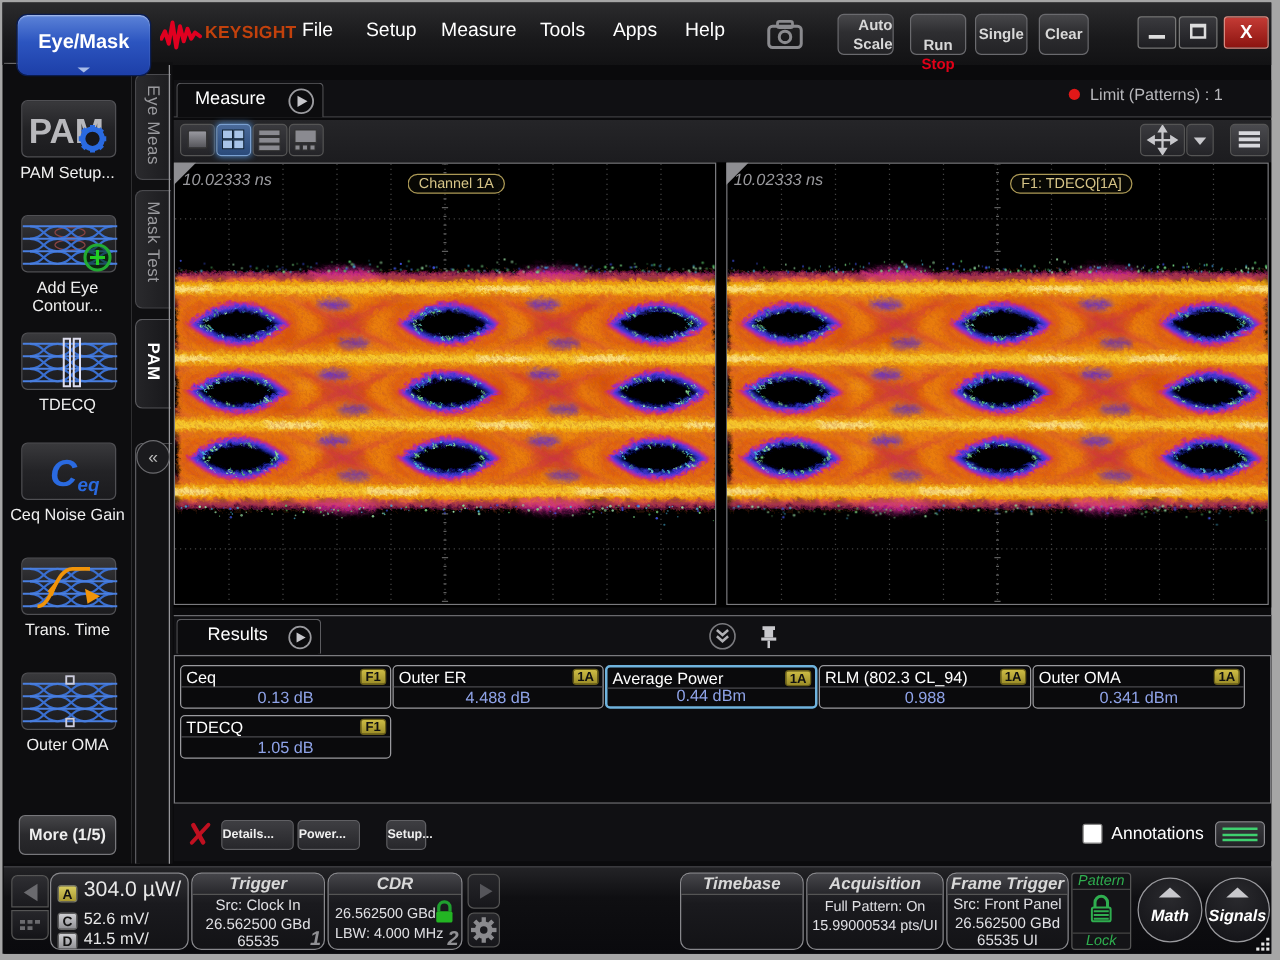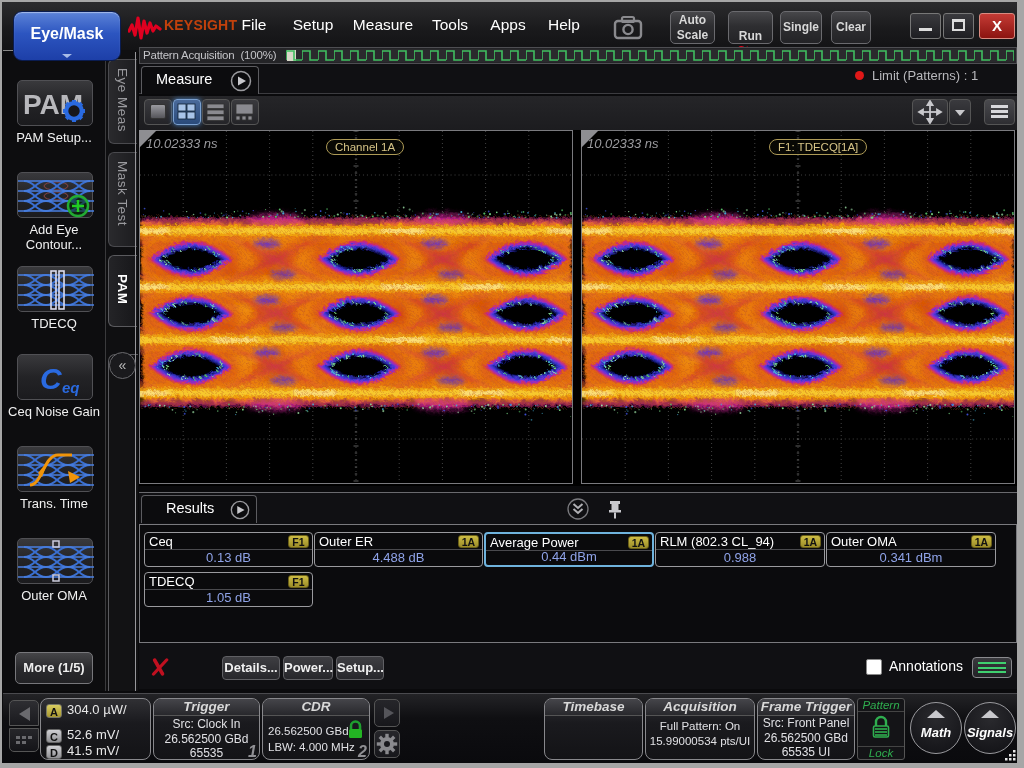--- a/index.html
+++ b/index.html
@@ -35,21 +35,21 @@
 .pill{position:absolute;border:1px solid #ad9a56;border-radius:10px;background:rgba(10,10,5,.8);color:#d6c487;font-size:11.5px;padding:1px 8px;z-index:6;}
 .tlabel{position:absolute;color:#9a9a9e;font-style:italic;font-size:13px;z-index:6;}
 
 #resrow{position:absolute;left:137px;top:490px;width:878px;height:32px;background:#101013;border-top:1px solid #6a6a6e;}
 #cards{position:absolute;left:137px;top:522px;width:878px;height:119px;background:#0b0b0d;border:1px solid #7a7a7e;padding-left:24px;}
 .card{position:absolute;height:35px;border:1px solid #9a9a9e;border-radius:4px;background:#0a0a0c;}
 .card .hd{position:absolute;left:0;top:0;right:0;height:17px;color:#fff;font-size:13px;padding:1px 4px;border-bottom:1px solid #4a4a4e;}
 .card .vl{position:absolute;left:0;bottom:0;right:0;height:16px;color:#8fa3e8;font-size:13px;text-align:center;}
 .badge{position:absolute;right:3px;top:2px;width:21px;height:13px;background:linear-gradient(#cdbc45,#9c8d28);border:1px solid #6a5f18;border-radius:3px;color:#111;font-size:10.5px;font-weight:bold;text-align:center;line-height:13px;}
 #btnstrip{position:absolute;left:137px;top:641px;width:878px;height:46px;background:#101013;}
-.bbtn{position:absolute;top:13px;height:24px;border-radius:4px;background:linear-gradient(#3e3e42,#27272b);border:1px solid #606064;color:#f0f0f0;font-weight:bold;font-size:13px;text-align:center;margin-left:45px;}
+.bbtn{position:absolute;top:13px;height:24px;border-radius:4px;background:linear-gradient(#3e3e42,#27272b);border:1px solid #606064;color:#f0f0f0;font-weight:bold;font-size:10px;text-align:left;}
 
 #botbar{position:absolute;left:1px;top:691px;width:1014px;height:70px;background:linear-gradient(#232326,#0f0f12 35%,#0a0a0d);border-top:1px solid #4a4a4e;}
 .bpanel{position:absolute;top:4px;height:62px;border:1px solid #88888c;border-radius:8px;background:linear-gradient(#303034,#1a1a1e 40%,#131316);color:#e8e8e8;font-size:12px;overflow:hidden;white-space:nowrap;}
 .bphead{font-style:italic;font-weight:bold;color:#d8d8d8;font-size:13.5px;text-align:center;border-bottom:1px solid #555;background:linear-gradient(#45454a,#28282c);height:17px;line-height:16px;}
 .cnum{position:absolute;right:2px;bottom:-2px;color:#909094;font-size:16px;font-weight:bold;font-style:italic;}
 .mbadge{display:inline-block;width:16px;height:14px;border-radius:3px;text-align:center;font-size:11px;font-weight:bold;color:#111;line-height:14px;margin-right:5px;vertical-align:-2px;}
 .circbtn{position:absolute;top:700px;width:52px;height:52px;border-radius:50%;border:1.5px solid #9a9a9e;background:radial-gradient(circle at 50% 30%,#2a2a2e,#101014);color:#fff;font-style:italic;font-weight:bold;font-size:13px;text-align:center;z-index:4;}
 .circbtn .up{width:0;height:0;border-left:9px solid transparent;border-right:9px solid transparent;border-bottom:8px solid #c8c8cc;margin:7px auto 7px;}
 </style></head><body>
 <div id="win">
@@ -63,21 +63,21 @@
     <div class="menu" style="left:311px;transform:translateX(-50%)">Setup</div>
     <div class="menu" style="left:381px;transform:translateX(-50%)">Measure</div>
     <div class="menu" style="left:448px;transform:translateX(-50%)">Tools</div>
     <div class="menu" style="left:506px;transform:translateX(-50%)">Apps</div>
     <div class="menu" style="left:562px;transform:translateX(-50%)">Help</div>
     <svg class="abs" style="left:611px;top:13px" width="30" height="26" viewBox="0 0 30 26">
       <rect x="2" y="6" width="26" height="17" rx="3" fill="none" stroke="#8a8a8e" stroke-width="2.4"></rect>
       <rect x="9" y="2" width="12" height="5" rx="1.5" fill="none" stroke="#8a8a8e" stroke-width="2.2"></rect>
       <circle cx="15" cy="14.5" r="4.6" fill="none" stroke="#8a8a8e" stroke-width="2.4"></circle>
     </svg>
-    <div class="tbtn" style="left:668px;width:45px;line-height:15px;padding-top:1px;">Auto<br>Scale</div>
+    <div class="tbtn" style="left:668px;width:45px;line-height:15px;padding-top:1px;text-align:right;">Auto<br>Scale</div>
     <div class="tbtn" style="left:726px;width:45px;line-height:15px;padding-top:17px;">Run<br><span style="color:#e00018">Stop</span></div>
     <div class="tbtn" style="left:778px;width:42px;line-height:31px;">Single</div>
     <div class="tbtn" style="left:829px;width:40px;line-height:31px;">Clear</div>
     <div class="winbtn" style="left:908px;">
       <div style="margin:14px auto 0;width:13px;height:3px;background:#ddd"></div>
     </div>
     <div class="winbtn" style="left:941px;">
       <div style="margin:5px auto 0;width:13px;height:12px;border:2px solid #ddd;border-top-width:3px;"></div>
     </div>
     <div class="winbtn" style="left:977px;width:36px;background:linear-gradient(#c43b35,#8c1410);border-color:#d98a80;color:#fff;font-weight:bold;font-size:15px;text-align:center;line-height:24px;">X</div>
@@ -223,33 +223,20 @@
     </div>
     <div class="vtab" style="top:150px;height:95px;">
       <span>Mask Test</span>
     </div>
     <div class="vtab active" style="top:253px;height:72px;">
       <span style="top:18px">PAM</span>
     </div>
     <div id="tslower"></div>
     <div class="abs" style="left:133px;top:50px;width:1px;height:639px;background:#97979b;"></div>
     <div id="collapse">«</div>
-    <div id="acqbar">
-      <span style="position:absolute;left:3px;top:1px;font-size:11.5px;letter-spacing:-0.2px;color:#c4c4c8;">Pattern Acquisition&nbsp;&nbsp;(100%)</span>
-      <svg style="position:absolute;left:146px;top:1px;" width="728" height="13" viewBox="0 0 728 13">
-        <defs>
-          <pattern id="sqw" width="16" height="13" patternUnits="userSpaceOnUse">
-            <path d="M0 11 L0 2 L8 2 L8 11 L16 11" stroke="#3fbf5f" stroke-width="1.6" fill="none"></path>
-          </pattern>
-        </defs>
-        <rect width="728" height="13" fill="#2a2a2d"></rect>
-        <rect x="1" y="1" width="9" height="11" fill="#d8d8c8"></rect>
-        <rect width="728" height="13" fill="url(#sqw)"></rect>
-      </svg>
-    </div>
     <div id="wfrow">
       <div class="tabwf">
         <span style="position:absolute;left:14px;top:4px;">Measure</span>
         <svg style="position:absolute;left:88px;top:3px" width="22" height="22" viewBox="0 0 22 22">
           <circle cx="11" cy="11" r="9.5" fill="none" stroke="#9a9a9e" stroke-width="1.5"></circle>
           <path d="M8 6.5 L16 11 L8 15.5 Z" fill="#c8c8cc"></path>
         </svg>
       </div>
       <span style="position:absolute;left:716px;top:7px;width:9px;height:9px;border-radius:50%;background:#e01818;"></span>
       <span style="position:absolute;left:733px;top:4px;color:#b8b8bc;font-size:13px;">Limit (Patterns) : 1</span>
@@ -1420,21 +1407,21 @@
         </svg></div>
       <svg class="abs" style="left:0px;top:0px;z-index:5" width="18" height="18">
         <path d="M0,0 L18,0 L0,18 Z" fill="#8e8e92"></path>
       </svg>
       <svg class="abs" style="left:442px;top:0px;z-index:5" width="18" height="18">
         <path d="M0,0 L18,0 L0,18 Z" fill="#8e8e92"></path>
       </svg>
       <div class="tlabel" style="left:7px;top:6px;">10.02333 ns</div>
       <div class="tlabel" style="left:448px;top:6px;">10.02333 ns</div>
       <div class="pill" style="left:187px;top:9px;">Channel 1A</div>
-      <div class="pill" style="left:630px;top:9px;">F1: TDECQ[1A]</div>
+      <div class="pill" style="left:669px;top:9px;">F1: TDECQ[1A]</div>
     </div>
     <div id="resrow">
       <div class="tabwf" style="width:116px;">
         <span style="position:absolute;left:24px;top:4px;">Results</span>
         <svg style="position:absolute;left:88px;top:4px" width="20" height="20" viewBox="0 0 22 22">
           <circle cx="11" cy="11" r="9.5" fill="none" stroke="#9a9a9e" stroke-width="1.5"></circle>
           <path d="M8 6.5 L16 11 L8 15.5 Z" fill="#c8c8cc"></path>
         </svg>
       </div>
       <svg style="position:absolute;left:428px;top:5px" width="22" height="22" viewBox="0 0 22 22">
@@ -1477,21 +1464,21 @@
     </div>
     <div id="btnstrip">
       <svg style="position:absolute;left:10px;top:14px" width="20" height="20" viewBox="0 0 20 20">
         <g stroke="#c01020" stroke-width="3.4" stroke-linecap="round" transform="skewX(-8)">
           <line x1="6" y1="3" x2="16" y2="17"></line>
           <line x1="18" y1="3" x2="7" y2="17"></line>
         </g>
       </svg>
       <div class="bbtn" style="left:38px;width:58px;line-height:22px;">Details...</div>
       <div class="bbtn" style="left:99px;width:50px;line-height:22px;">Power...</div>
-      <div class="bbtn" style="left:152px;width:48px;line-height:22px;">Setup...</div>
+      <div class="bbtn" style="left:170px;width:32px;line-height:22px;">Setup...</div>
       <div style="position:absolute;left:727px;top:16px;width:16px;height:16px;background:#fff;border:1px solid #888;border-radius:2px;"></div>
       <div style="position:absolute;left:750px;top:15px;color:#fff;font-size:14px;">Annotations</div>
       <div style="position:absolute;left:833px;top:14px;width:40px;height:21px;border-radius:4px;border:1px solid #8a8a8e;background:linear-gradient(#3a3a3e,#222226);">
         <div style="margin:4px 5px;">
           <div style="height:2px;background:#3fd06f;margin-bottom:2.5px"></div>
           <div style="height:2px;background:#3fd06f;margin-bottom:2.5px"></div>
           <div style="height:2px;background:#3fd06f"></div>
         </div>
       </div>
     </div>
@@ -1502,21 +1489,21 @@
       <div style="position:absolute;left:6px;top:34px;width:30px;height:24px;border:1px solid #555;border-radius:0 0 5px 5px;background:linear-gradient(#26262a,#141418);"><svg width="28" height="22">
           <g fill="#6a6a6e">
             <rect x="6" y="7" width="4" height="3"></rect>
             <rect x="12" y="7" width="4" height="3"></rect>
             <rect x="18" y="7" width="4" height="3"></rect>
             <rect x="6" y="12" width="4" height="3"></rect>
             <rect x="12" y="12" width="4" height="3"></rect>
           </g>
         </svg></div>
       <div class="bpanel" style="left:37px;width:111px;">
-        <div style="position:absolute;left:5px;top:3px;"><span class="mbadge" style="background:linear-gradient(#d8cc60,#a89830);border:1px solid #776;">A</span><span style="font-size:13px;">304.0 µW/</span></div>
+        <div style="position:absolute;left:5px;top:3px;"><span class="mbadge" style="background:linear-gradient(#d8cc60,#a89830);border:1px solid #776;">A</span><span style="font-size:17px;">304.0 µW/</span></div>
         <div style="position:absolute;left:5px;top:28px;"><span class="mbadge" style="background:linear-gradient(#d0d0d4,#909094);border:1px solid #666;">C</span><span style="font-size:13px;">52.6 mV/</span></div>
         <div style="position:absolute;left:5px;top:44px;"><span class="mbadge" style="background:linear-gradient(#d0d0d4,#909094);border:1px solid #666;">D</span><span style="font-size:13px;">41.5 mV/</span></div>
       </div>
       <div class="bpanel" style="left:150px;width:107px;">
         <div class="bphead">Trigger</div>
         <div style="text-align:center;line-height:14.5px;padding-top:1px;color:#e0e0e4;">Src: Clock In<br>26.562500 GBd<br>65535</div>
         <div class="cnum">1</div>
       </div>
       <div class="bpanel" style="left:259px;width:108px;">
         <div class="bphead">CDR</div>

